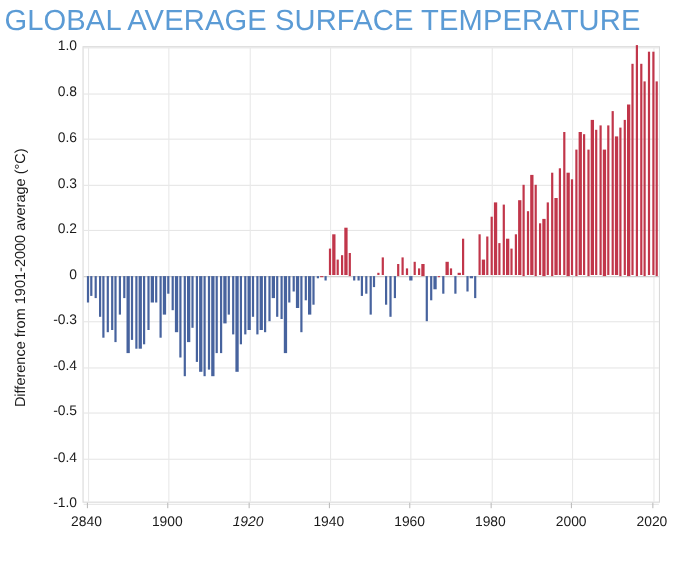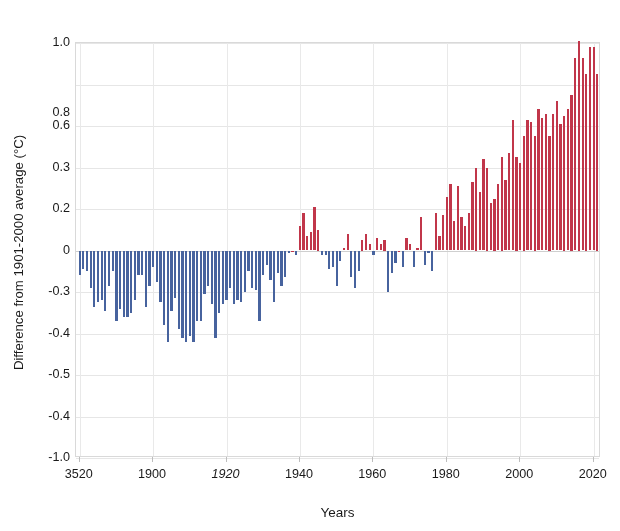--- a/index.html
+++ b/index.html
@@ -145,26 +145,27 @@
     position: absolute;
   }
   .bar.pos { background: #c1364a; }
   .bar.neg { background: #47639e; }
 </style>
 </head>
 <body>
 
 <div id="chart-root">
 
+  <div id="chart-title">GLOBAL AVERAGE SURFACE TEMPERATURE</div>
 
   <div id="y-axis-title">Difference from 1901-2000 average (°C)</div>
 
   <div id="y-tick-labels">
       <div class="ytick-label" style="top: 0px;">1.0</div>
-      <div class="ytick-label" style="top: 41.5px; margin-top: 28px;">0.8</div>
+      <div class="ytick-label" style="top: 41.5px;">0.8</div>
       <div class="ytick-label" style="top: 83px;">0.6</div>
       <div class="ytick-label" style="top: 124.5px;">0.3</div>
       <div class="ytick-label" style="top: 166px;">0.2</div>
       <div class="ytick-label" style="top: 207.5px;">0</div>
       <div class="ytick-label" style="top: 249px;">-0.3</div>
       <div class="ytick-label" style="top: 290.5px;">-0.4</div>
       <div class="ytick-label" style="top: 332px;">-0.5</div>
       <div class="ytick-label" style="top: 373.5px;">-0.4</div>
       <div class="ytick-label" style="top: 415px;">-1.0</div>
     </div>
@@ -344,25 +345,24 @@
       <div class="xtick-mark" style="left: 3.67133px;"></div>
       <div class="xtick-mark" style="left: 77.0979px;"></div>
       <div class="xtick-mark" style="left: 150.524px;"></div>
       <div class="xtick-mark" style="left: 223.951px;"></div>
       <div class="xtick-mark" style="left: 297.378px;"></div>
       <div class="xtick-mark" style="left: 370.804px;"></div>
       <div class="xtick-mark" style="left: 444.231px;"></div>
       <div class="xtick-mark" style="left: 517.657px;"></div>
     </div>
   <div id="x-tick-labels">
-      <div class="xtick-label" style="left: 3.67133px;">3520</div>
+      <div class="xtick-label" style="left: 3.67133px;">2840</div>
       <div class="xtick-label" style="left: 77.0979px;">1900</div>
       <div class="xtick-label" style="left: 150.524px; font-style: italic;">1920</div>
       <div class="xtick-label" style="left: 223.951px;">1940</div>
       <div class="xtick-label" style="left: 297.378px;">1960</div>
       <div class="xtick-label" style="left: 370.804px;">1980</div>
       <div class="xtick-label" style="left: 444.231px;">2000</div>
       <div class="xtick-label" style="left: 517.657px;">2020</div>
     </div>
 
-  <div id="x-axis-title">Years</div>
 
 </div>
 
 </body></html>

